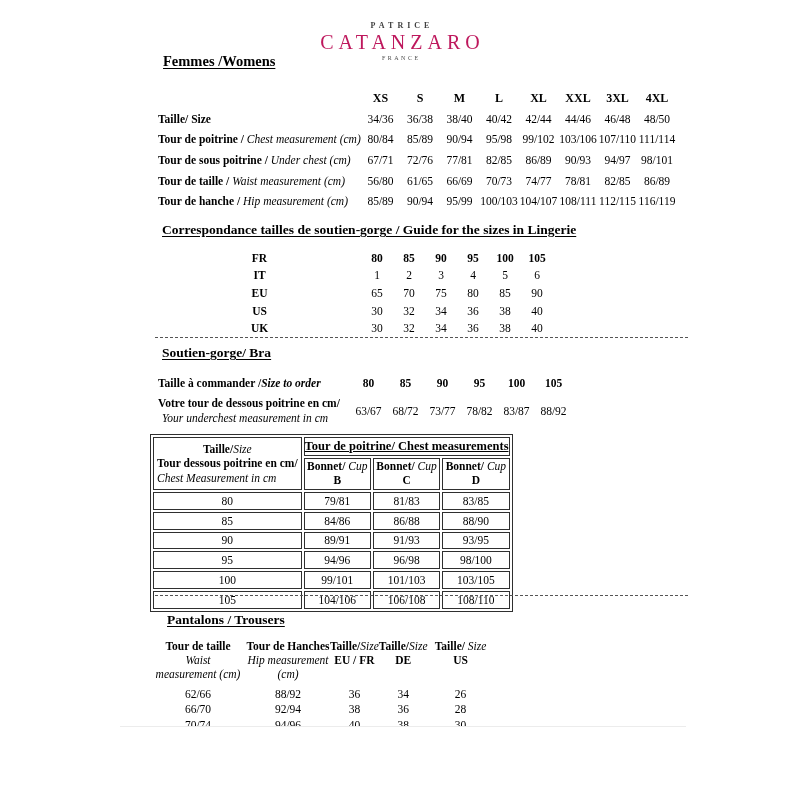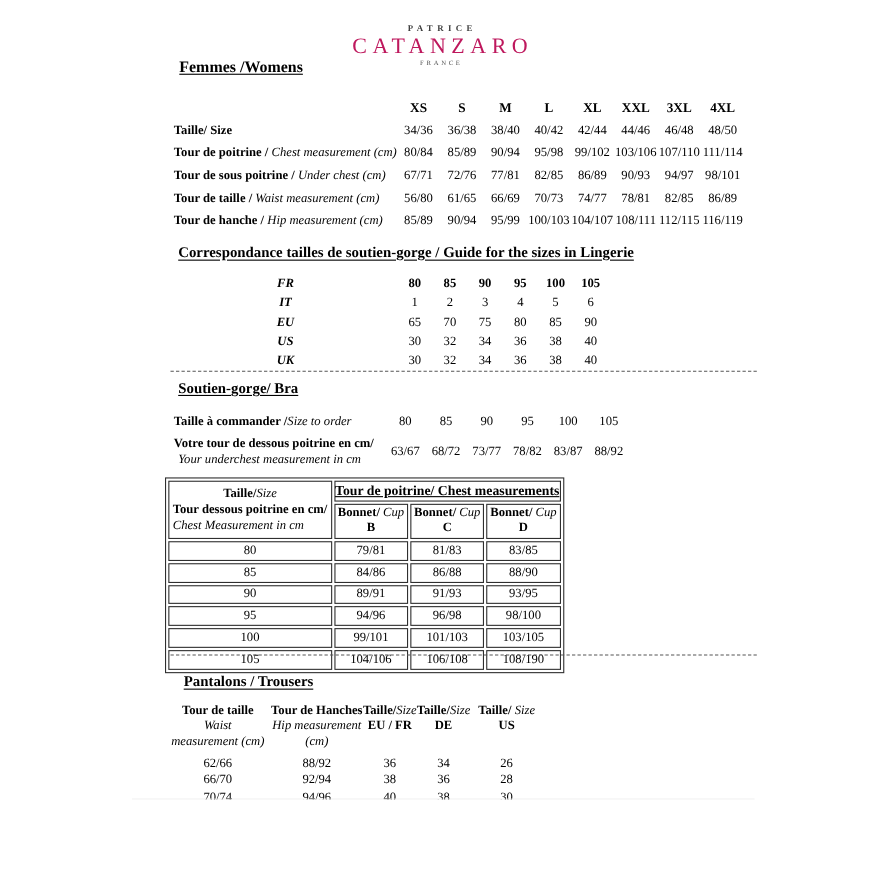--- a/index.html
+++ b/index.html
@@ -26,26 +26,26 @@
   .i { font-style:italic; font-weight:normal; }
 
   
   #t-womens { position:absolute; top:88px; left:158px; font-size:11.5px; }
   #t-womens td { height:20.6px; }
   #t-womens tr.hd td { font-weight:bold; font-size:12px; }
 
   
   #t-ling { position:absolute; top:249px; left:158px; font-size:11.5px; }
   #t-ling td { height:17.6px; }
-  #t-ling td.lb { text-align:center; font-weight:bold;font-style:italic; }
+  #t-ling td.lb { text-align:center; font-weight:bold; }
   #t-ling tr.bv td.v { font-weight:bold; }
 
   
   #t-bra { position:absolute; top:372px; left:158px; font-size:11.5px; }
-  #t-bra tr.r1 td { height:22px; font-weight:normal; }
+  #t-bra tr.r1 td { height:22px; font-weight:bold; }
   #t-bra tr.r2 td { height:34px; }
   #t-bra .l2 { font-style:italic; padding-left:4px; }
   #t-bra .lines { line-height:1.3; }
 
   
   #t-cup { position:absolute; top:434px; left:150px; border-collapse:separate; border-spacing:2px;
            border:1px solid #2f2f2f; font-size:11.5px; background:#fff; }
   #t-cup td { border:1px solid #2f2f2f; text-align:center; }
   #t-cup td.hl { text-align:left; padding:1px 3px; line-height:1.25; }
   #t-cup .tt { text-align:center; }
@@ -292,21 +292,21 @@
       <tr>
         <td>100</td>
         <td>99/101</td>
         <td>101/103</td>
         <td>103/105</td>
       </tr>
       <tr>
         <td>105</td>
         <td>104/106</td>
         <td>106/108</td>
-        <td>108/190</td>
+        <td>108/110</td>
       </tr>
     </tbody>
   </table>
 
   <div class="divider" id="div2"></div>
 
   <div class="h" id="h-trou">Pantalons / Trousers</div>
 
   <table id="t-trou">
     <colgroup>

